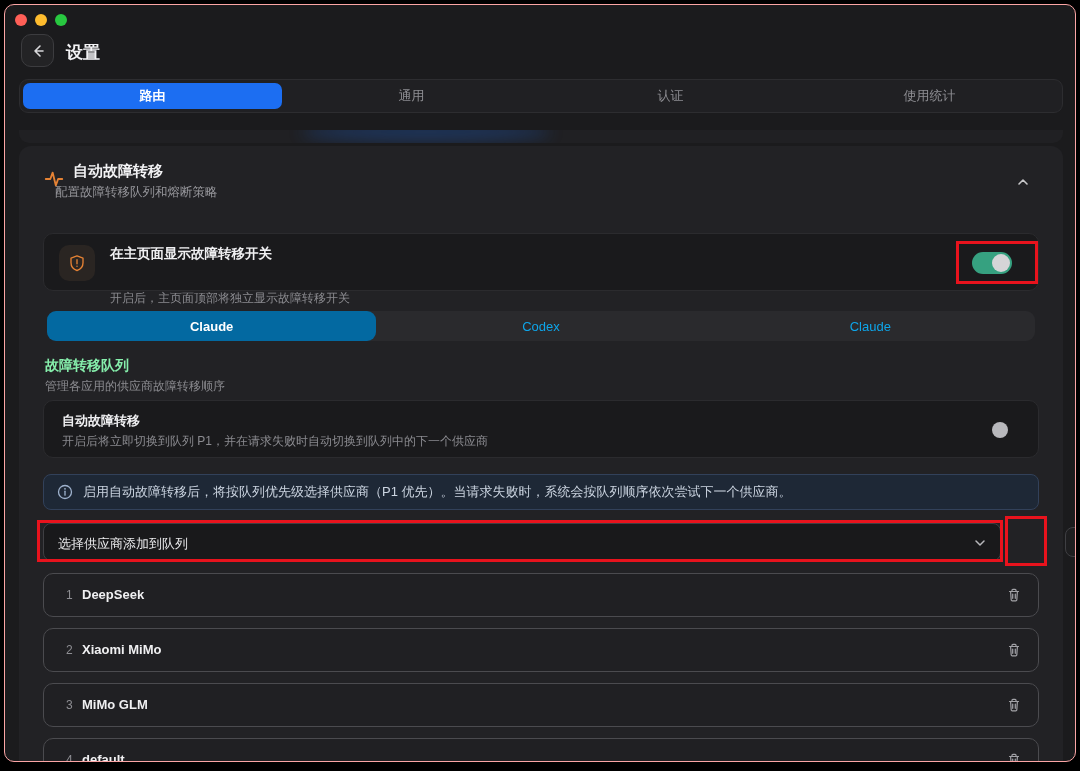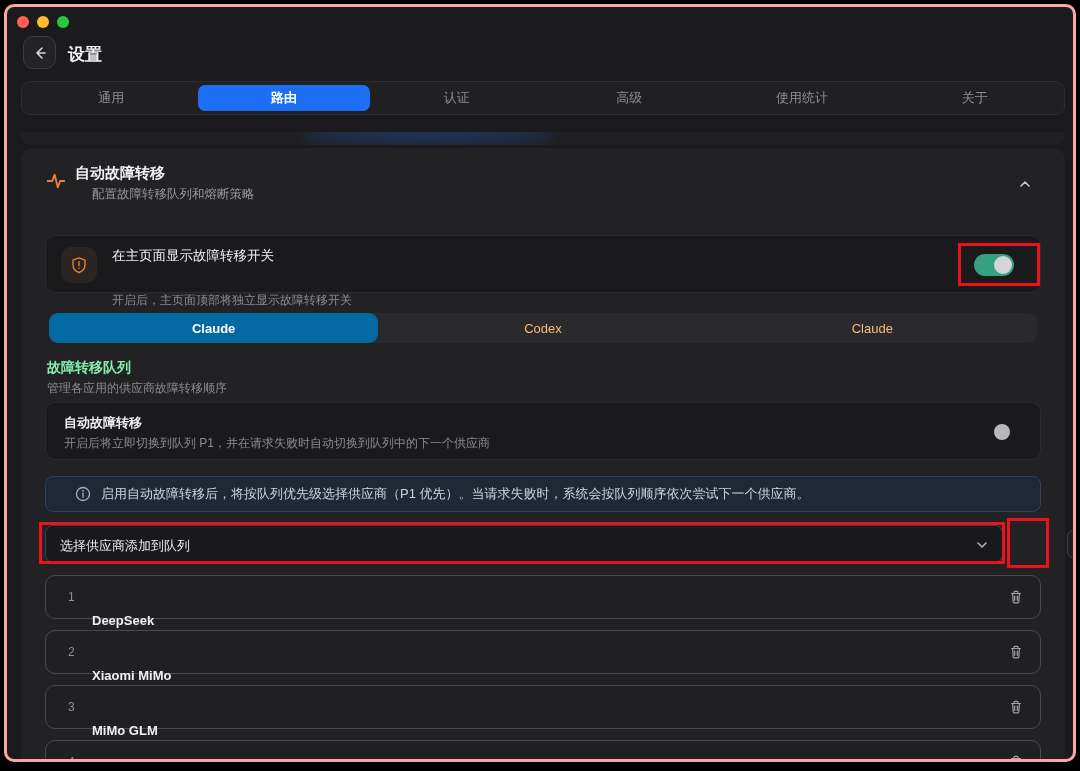--- a/index.html
+++ b/index.html
@@ -1,19 +1,19 @@
 <!DOCTYPE html>
 <html><head>
 <meta charset="utf-8">
 <style>
   * { margin:0; padding:0; box-sizing:border-box; }
   html,body { width:1080px; height:771px; background:#000; overflow:hidden;
     font-family:"Liberation Sans","DejaVu Sans",sans-serif; }
   .window { position:absolute; left:4px; top:4px; width:1072px; height:758px;
-    background:#1b1b1d; border:3px solid #fca5a5; border-radius:10px; overflow:hidden; }
+    background:#1b1b1d; border:1px solid #fca5a5; border-radius:10px; overflow:hidden; }
 
   
   .traffic { position:absolute; top:9px; left:10px; display:flex; gap:8px; }
   .dot { width:12px; height:12px; border-radius:50%; }
   .dot.red{ background:#ff5f57; } .dot.yellow{ background:#febc2e; } .dot.green{ background:#28c840; }
 
   
   .back-btn { position:absolute; left:16px; top:29px; width:33px; height:33px;
     background:#232325; border:1px solid #3c3c3f; border-radius:10px;
     display:flex; align-items:center; justify-content:center; cursor:pointer; }
@@ -32,74 +32,74 @@
     background:#202023; border-radius:0 0 10px 10px; overflow:hidden; }
   .remnant-glow { position:absolute; left:282px; top:-8px; width:250px; height:20px;
     background:#1c4fa0; filter:blur(8px); opacity:.45; border-radius:50%; }
 
   
   .section-card { position:absolute; left:14px; top:141px; width:1044px; height:660px;
     background:#222225; border-radius:12px; }
   .section-head { position:relative; height:70px; }
   .pulse-wrap { position:absolute; left:24px; top:22px; }
   .sec-title { position:absolute; left:54px; top:16px; color:#f2f2f4; font-size:15px; font-weight:bold; }
-  .sec-sub { position:absolute; left:71px; top:38px; color:#96969b; font-size:12.5px; }
+  .sec-sub { position:absolute; left:36px; top:38px; color:#96969b; font-size:12.5px; }
   .collapse-btn { position:absolute; right:28px; top:24px; width:24px; height:24px;
     display:flex; align-items:center; justify-content:center; cursor:pointer; }
 
   .inner-card { position:absolute; left:24px; width:996px; background:#1a1a1c;
     border:1px solid #2b2b2e; border-radius:10px; }
   .card-home-switch { top:87px; height:58px; }
   .icon-box { position:absolute; left:15px; top:11px; width:36px; height:36px;
     background:#2a2522; border-radius:10px; display:flex; align-items:center; justify-content:center; }
-  .cs-title { position:absolute; left:66px; top:11px; color:#f0f0f2; font-size:13.5px; font-weight:normal; }
+  .cs-title { position:absolute; left:66px; top:11px; color:#f0f0f2; font-size:13.5px; font-weight:bold; }
   .cs-sub { position:absolute; left:66px; top:32px; color:#8b8b90; font-size:12px;margin-top:24px; }
 
   .toggle { position:absolute; right:26px; top:18px; width:40px; height:22px;
     border-radius:11px; cursor:pointer; }
   .toggle.on { background:#36a180; }
   .toggle.on .knob { position:absolute; right:2px; top:2px; width:18px; height:18px;
     border-radius:50%; background:#d5d5d7; }
   .toggle-off-knob { position:absolute; right:30px; top:21px; width:16px; height:16px;
     border-radius:50%; background:#b8b8bc; cursor:pointer; }
 
   
   .seg { position:absolute; left:28px; top:165px; width:988px; height:30px;
     background:#2a2a2d; border-radius:9px; display:flex; }
   .seg-item { flex:1; display:flex; align-items:center; justify-content:center;
-    font-size:13px; color:#fdba74; border-radius:9px; cursor:pointer; }
+    font-size:13px; color:#0ea5e9; border-radius:9px; cursor:pointer; }
   .seg-item.active { background:#0369a1; color:#fff; font-weight:bold; }
 
   .q-title { position:absolute; left:26px; top:211px; color:#86efac; font-size:14px; font-weight:bold; }
   .q-sub { position:absolute; left:26px; top:232px; color:#8b8b90; font-size:12px; }
 
   .card-auto { top:254px; height:58px; }
   .ca-title { position:absolute; left:18px; top:11px; color:#f0f0f2; font-size:13px; font-weight:bold; }
   .ca-sub { position:absolute; left:18px; top:32px; color:#8b8b90; font-size:12px; }
 
   .info-banner { position:absolute; left:24px; top:328px; width:996px; height:36px;
     background:#1e2836; border:1px solid #324souls; border:1px solid #32415a; border-radius:8px;
-    display:flex; align-items:center; gap:10px; padding-left:29px; }
+    display:flex; align-items:center; gap:10px; padding-left:13px; }
   .info-text { color:#ccd5e1; font-size:13px; }
 
   .select-row { position:absolute; left:24px; top:377px; width:1052px; height:38px; }
   .select-box { position:absolute; left:0; top:0; width:958px; height:38px;
     background:#19191b; border:1px solid #3f3f43; border-radius:8px; cursor:pointer; }
   .select-label { position:absolute; left:14px; top:11px; color:#e9e9eb; font-size:13px; }
   .select-chevron { position:absolute; right:13px; top:12px; }
   .add-btn { position:absolute; right:0; top:4px; width:30px; height:30px;
     background:#1e1e20; border:1px solid #3f3f43; border-radius:8px;
     display:flex; align-items:center; justify-content:center; cursor:pointer;
     color:#9a9a9f; font-size:17px; line-height:1; }
 
   .queue-item { position:absolute; left:24px; width:996px; height:44px;
     background:#202023; border:1px solid #4b4b4f; border-radius:10px; cursor:pointer; }
   .qi-1{ top:427px; } .qi-2{ top:482px; } .qi-3{ top:537px; } .qi-4{ top:592px; }
   .qi-index { position:absolute; left:22px; top:14px; color:#8e8e93; font-size:12px; }
-  .qi-name { position:absolute; left:46px; top:13px; color:#f0f0f2; font-size:13px; font-weight:bold;margin-top:24px; }
+  .qi-name { position:absolute; left:38px; top:13px; color:#f0f0f2; font-size:13px; font-weight:bold; }
   .qi-trash { position:absolute; right:16px; top:13px; cursor:pointer; }
 
   
   .anno { position:absolute; border:3px solid #e8131d; z-index:50; pointer-events:none; }
   .anno-toggle { left:951px; top:236px; width:82px; height:43px; }
   .anno-select { left:32px; top:515px; width:966px; height:42px; }
   .anno-add { left:1000px; top:511px; width:42px; height:50px; }
 
   svg { display:block; }
 </style>
@@ -117,26 +117,24 @@
   <div class="back-btn">
     <span>
       <svg width="16" height="16" viewBox="0 0 16 16">
           <path d="M10 3 L5 8 L10 13 M5 8 H13" stroke="#d8d8da" stroke-width="1.6" fill="none" stroke-linecap="round" stroke-linejoin="round"></path>
         </svg>
     </span>
   </div>
   <div class="page-title">设置</div>
 
   <div class="tabbar">
+    <div class="tab active">路由</div>
     <div class="tab">通用</div>
-    <div class="tab active">路由</div>
     <div class="tab">认证</div>
-    <div class="tab">高级</div>
     <div class="tab">使用统计</div>
-    <div class="tab">关于</div>
   </div>
 
   <div class="scroll-remnant">
     <div class="remnant-glow"></div>
   </div>
 
   <div class="section-card">
 
     <div class="section-head">
       <span class="pulse-wrap">

